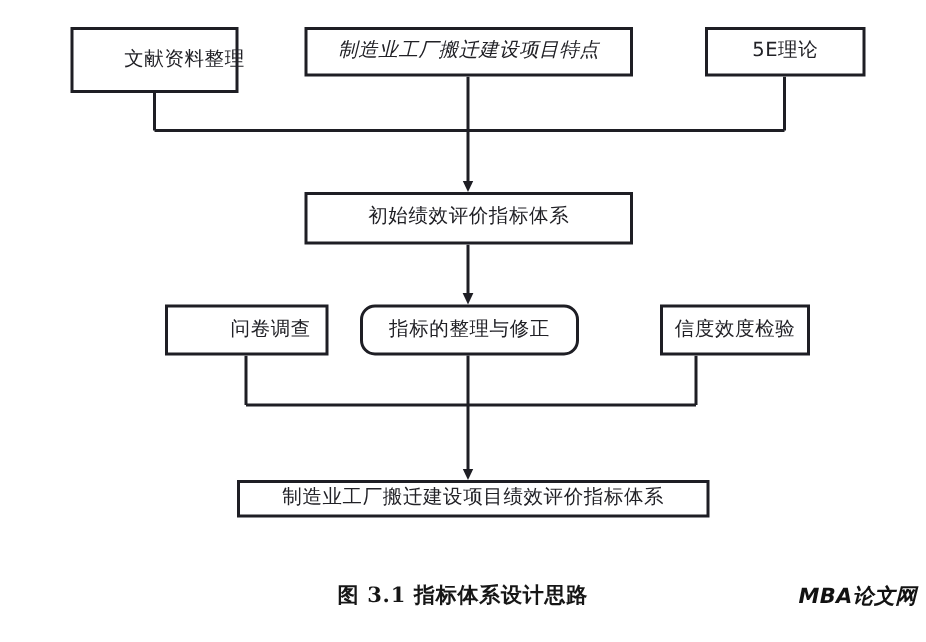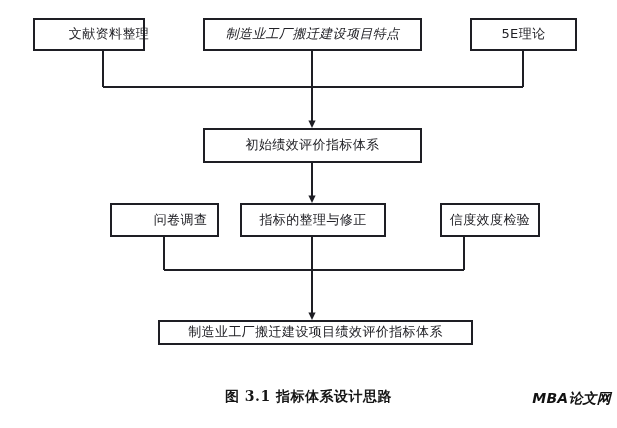--- a/index.html
+++ b/index.html
@@ -40,28 +40,28 @@
     letter-spacing: 0.4px;
     color: #212126;
     font-size: 13px;
     white-space: nowrap;
   }
   .node-label {
     display: block;
     padding: 0 4px;
   }
   
-  #node-literature { left: 33px;  top: 18px;  width: 112px; height: 33px; padding-left: 40px; }
+  #node-literature { left: 47px;  top: 18px;  width: 112px; height: 44px; padding-left: 40px; }
   #node-features   { left: 203px; top: 18px;  width: 219px; height: 33px; font-style: italic; }
   #node-theory     { left: 470px; top: 18px;  width: 107px; height: 33px; }
   
   #node-initial    { left: 203px; top: 128px; width: 219px; height: 35px; }
   
   #node-survey     { left: 110px; top: 203px; width: 109px; height: 34px; padding-left: 32px; }
-  #node-revision   { left: 240px; top: 203px; width: 146px; height: 34px; }
+  #node-revision   { left: 240px; top: 203px; width: 146px; height: 34px; border-radius: 10px; }
   #node-reliability{ left: 408px; top: 203px; width: 100px; height: 34px; margin-left: 32px; }
   
   #node-final      { left: 158px; top: 320px; width: 315px; height: 25px; }
 
   .caption {
     position: absolute;
     left: 0;
     top: 388px;
     width: 617px;
     text-align: center;

